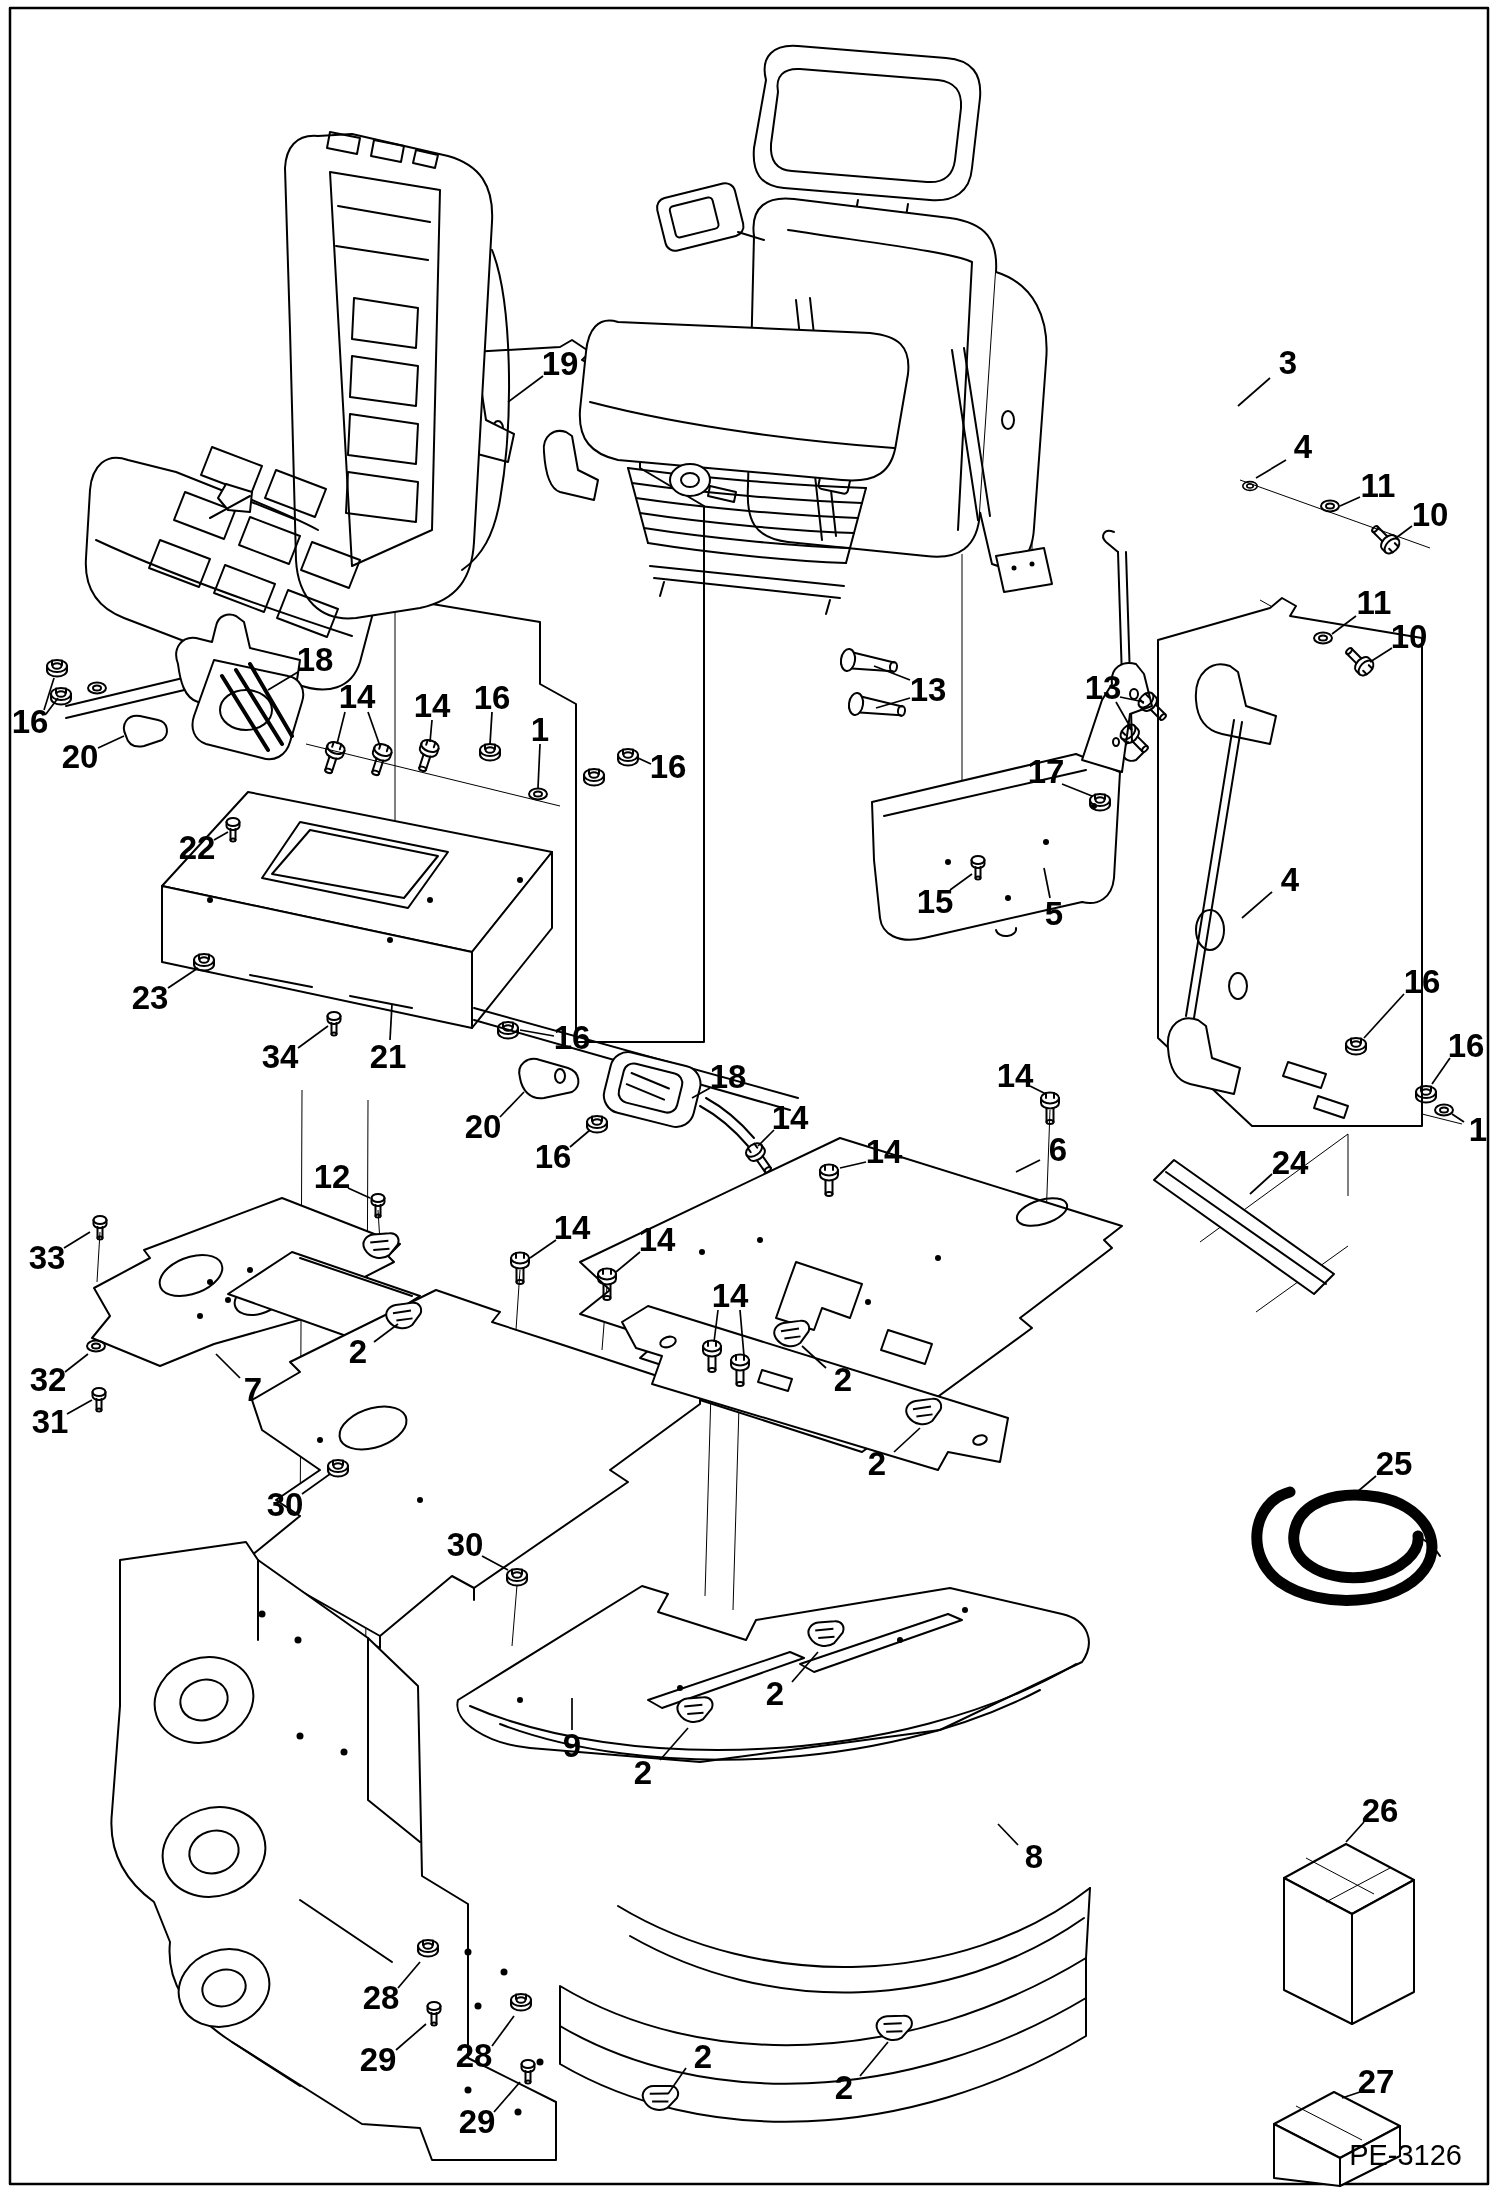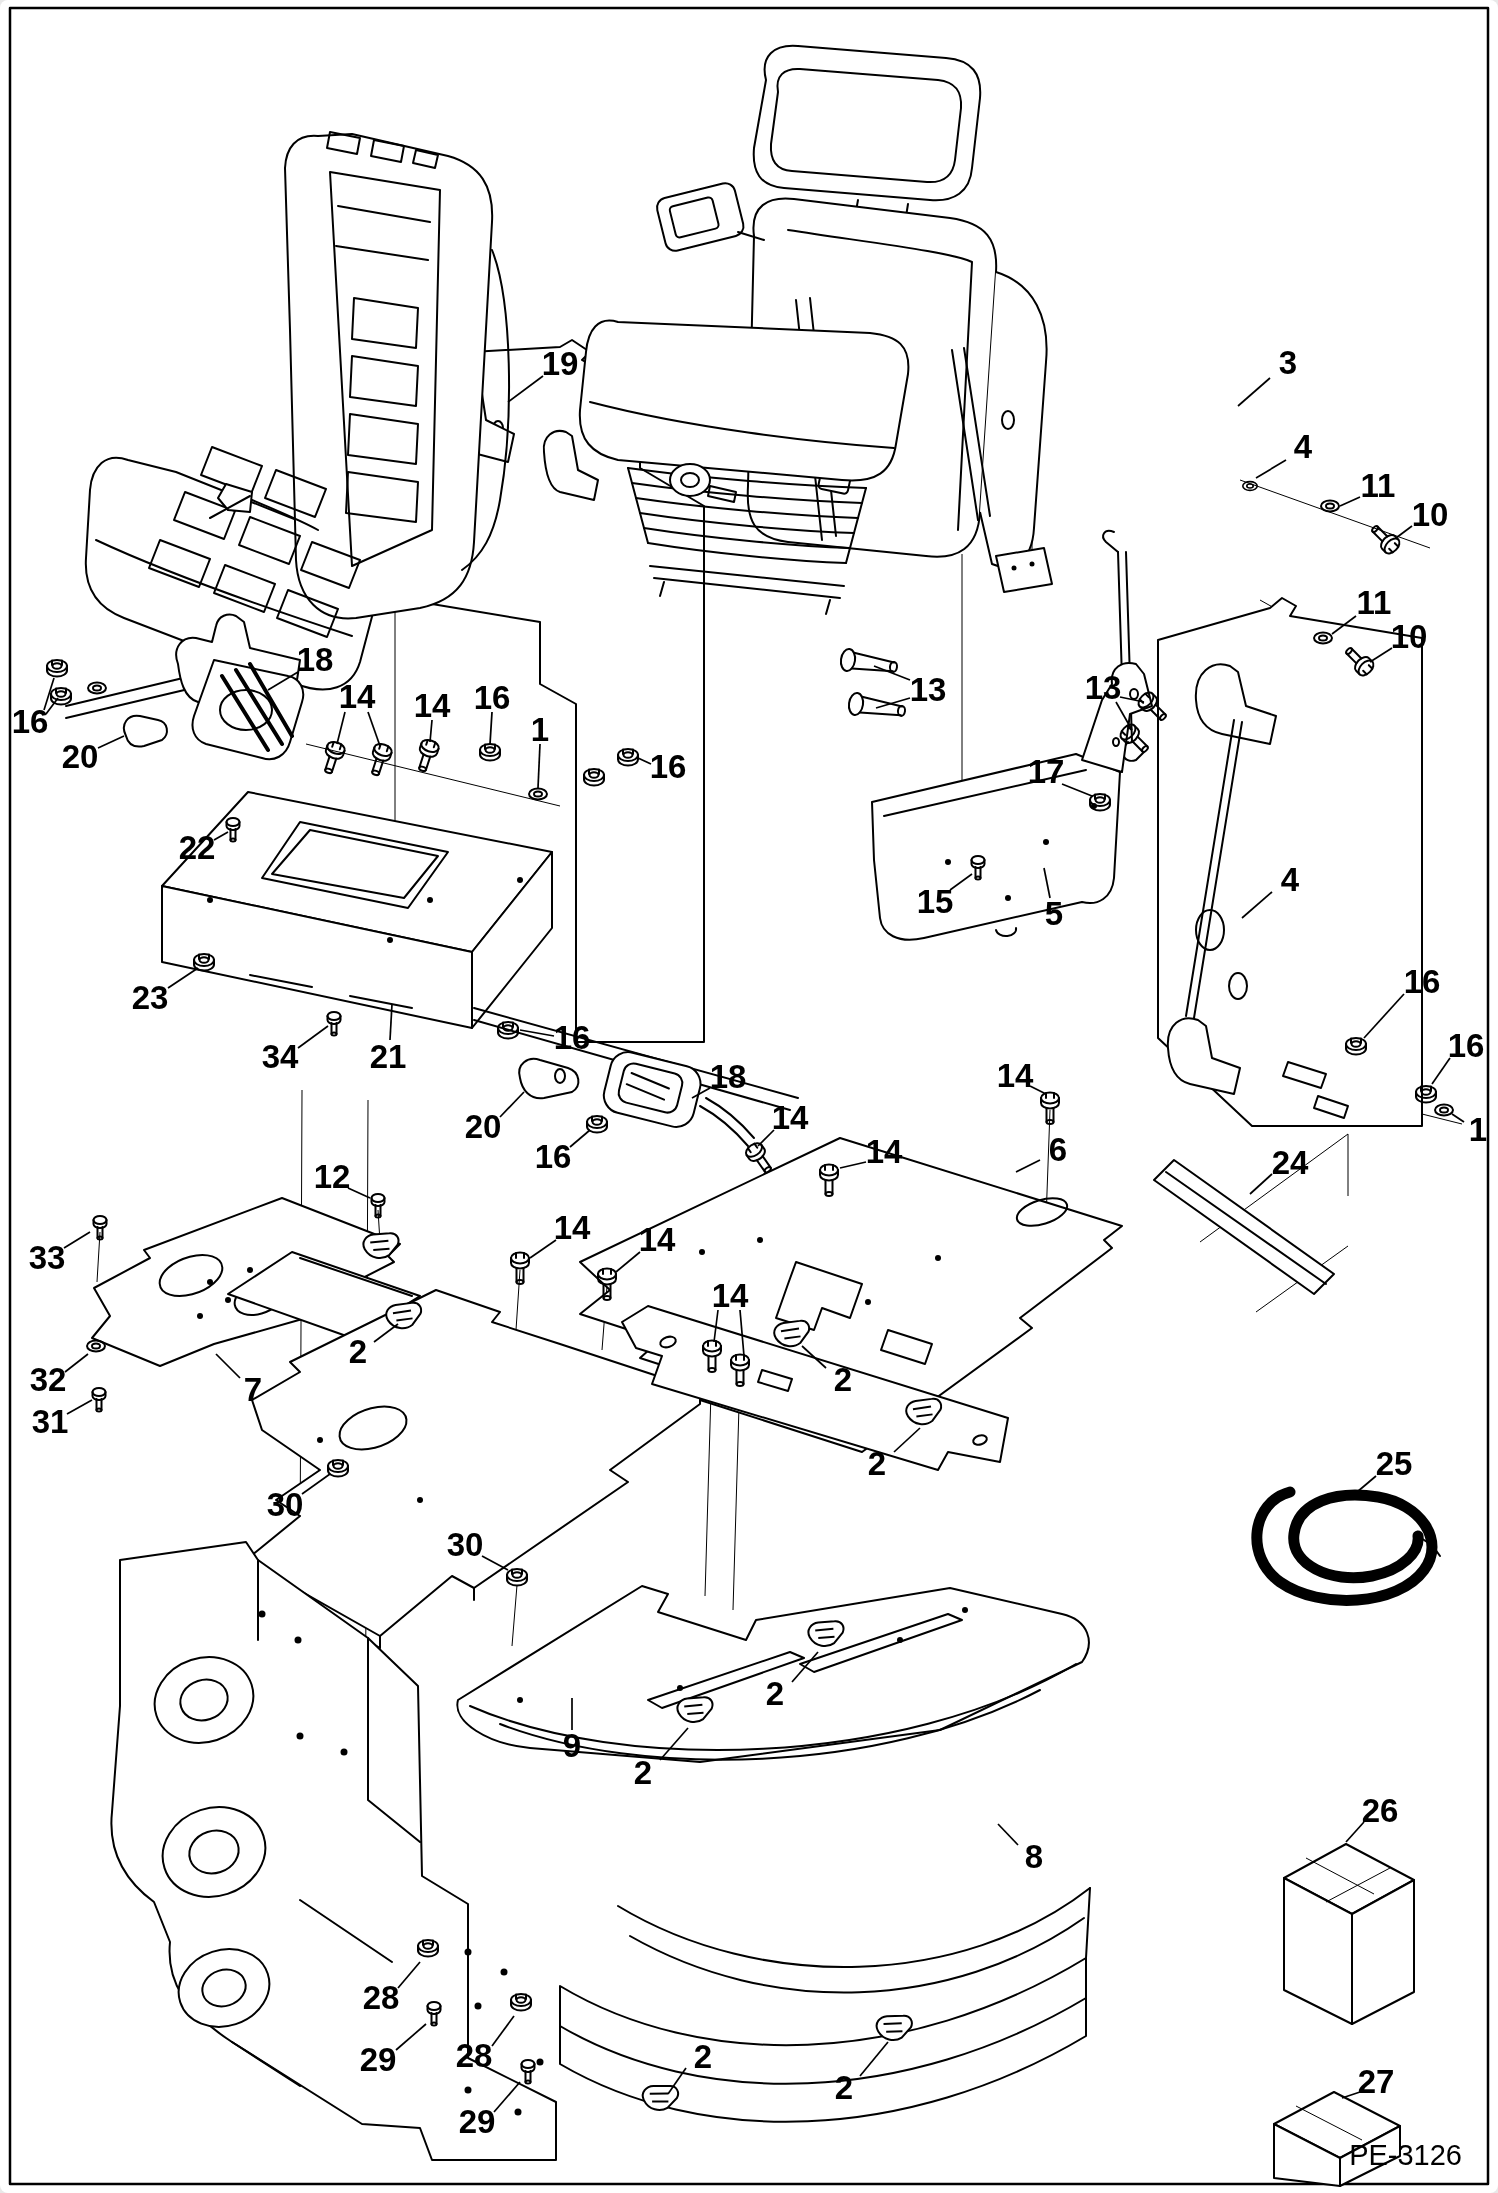--- a/index.html
+++ b/index.html
@@ -1,17 +1,17 @@
 <!DOCTYPE html>
 <html><head>
 <meta charset="utf-8">
 <style>
   html,body{margin:0;padding:0;background:#e8e8e8;}
   .page{width:1498px;height:2193px;background:#fff;position:relative;margin:0 auto;
-        font-family:"Liberation Sans",sans-serif;border-radius:8px;}
+        font-family:"Liberation Sans",sans-serif;}
   svg{display:block;width:1498px;height:2193px;}
   .ln{fill:none;stroke:#000;stroke-width:2;stroke-linejoin:round;stroke-linecap:round;}
   .lnf{fill:#fff;stroke:#000;stroke-width:2;stroke-linejoin:round;}
   .tn{fill:none;stroke:#000;stroke-width:1;stroke-linejoin:round;}
   .dot{fill:#000;stroke:none;}
   .hose{fill:none;stroke:#000;stroke-width:11;stroke-linecap:round;}
   .leader{stroke:#000;stroke-width:1.7;}
   .callout{font:bold 33px "Liberation Sans",sans-serif;fill:#000;}
   .page-code{font:29px "Liberation Sans",sans-serif;fill:#000;}
 </style>

